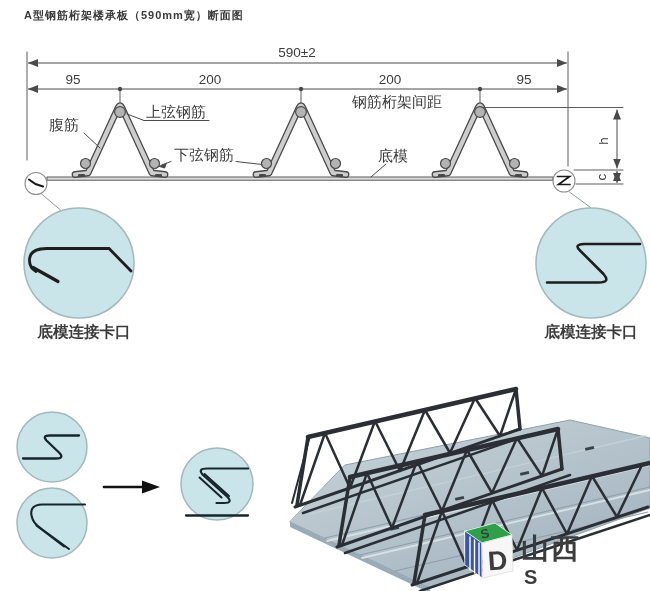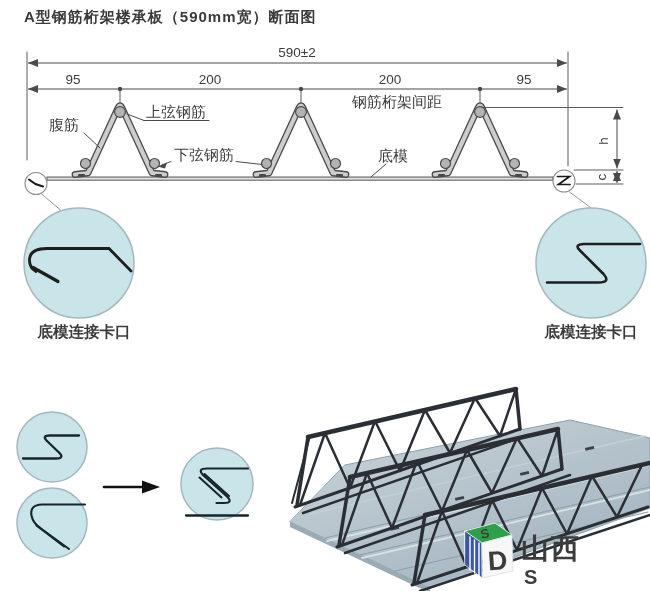--- a/index.html
+++ b/index.html
@@ -2,21 +2,21 @@
 <html><head>
 <meta charset="utf-8">
 <style>
   html,body{margin:0;padding:0;}
   body{
     width:650px;height:591px;background:#ffffff;overflow:hidden;position:relative;
     font-family:"Liberation Sans","DejaVu Sans",sans-serif;
   }
   #stage{position:absolute;left:0;top:0;width:650px;height:591px;}
   .title{
-    position:absolute;left:24px;top:8px;font-size:15px;font-weight:600;
+    position:absolute;left:24px;top:8px;font-size:11px;font-weight:600;
     color:#3a3a3a;letter-spacing:1px;white-space:nowrap;
   }
   svg{position:absolute;left:0;top:0;font-family:"Liberation Sans","DejaVu Sans",sans-serif;}
   text{fill:#3c3c3c;}
   .dim{font-size:13.5px;}
   .lbl{font-size:15px;}
   .cap{font-size:15.5px;font-weight:bold;}
 </style>
 </head>
 <body>

